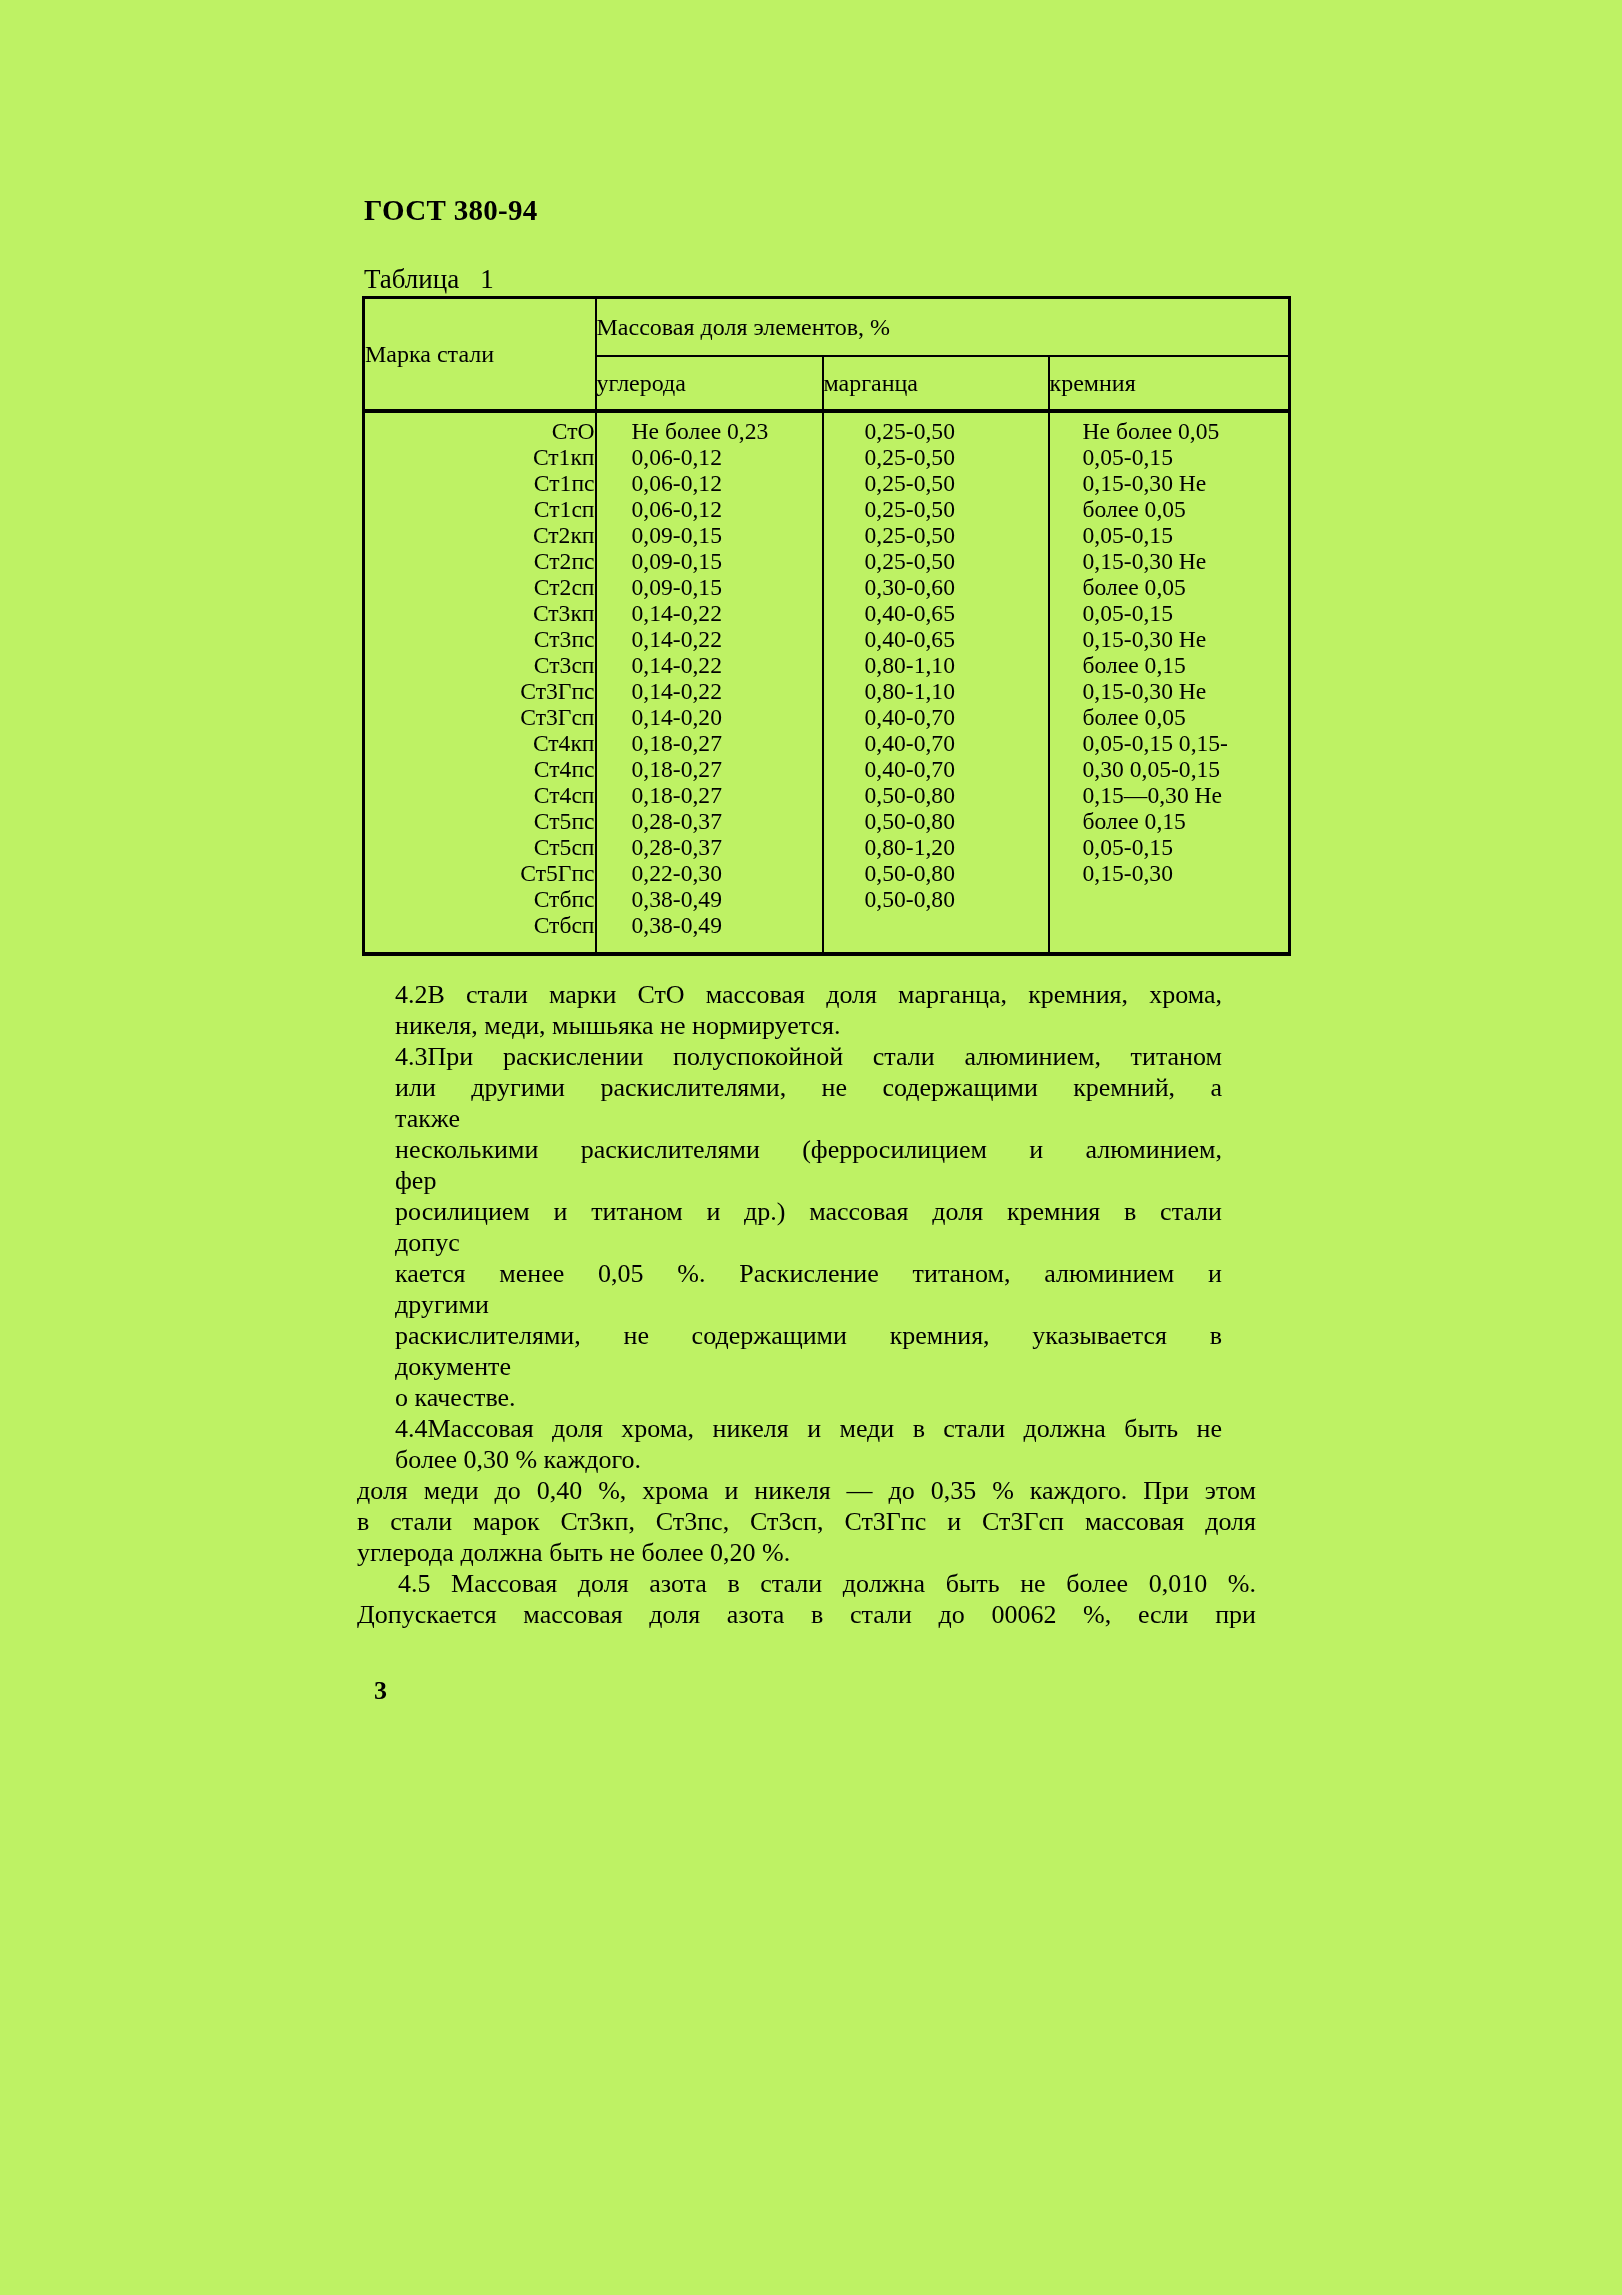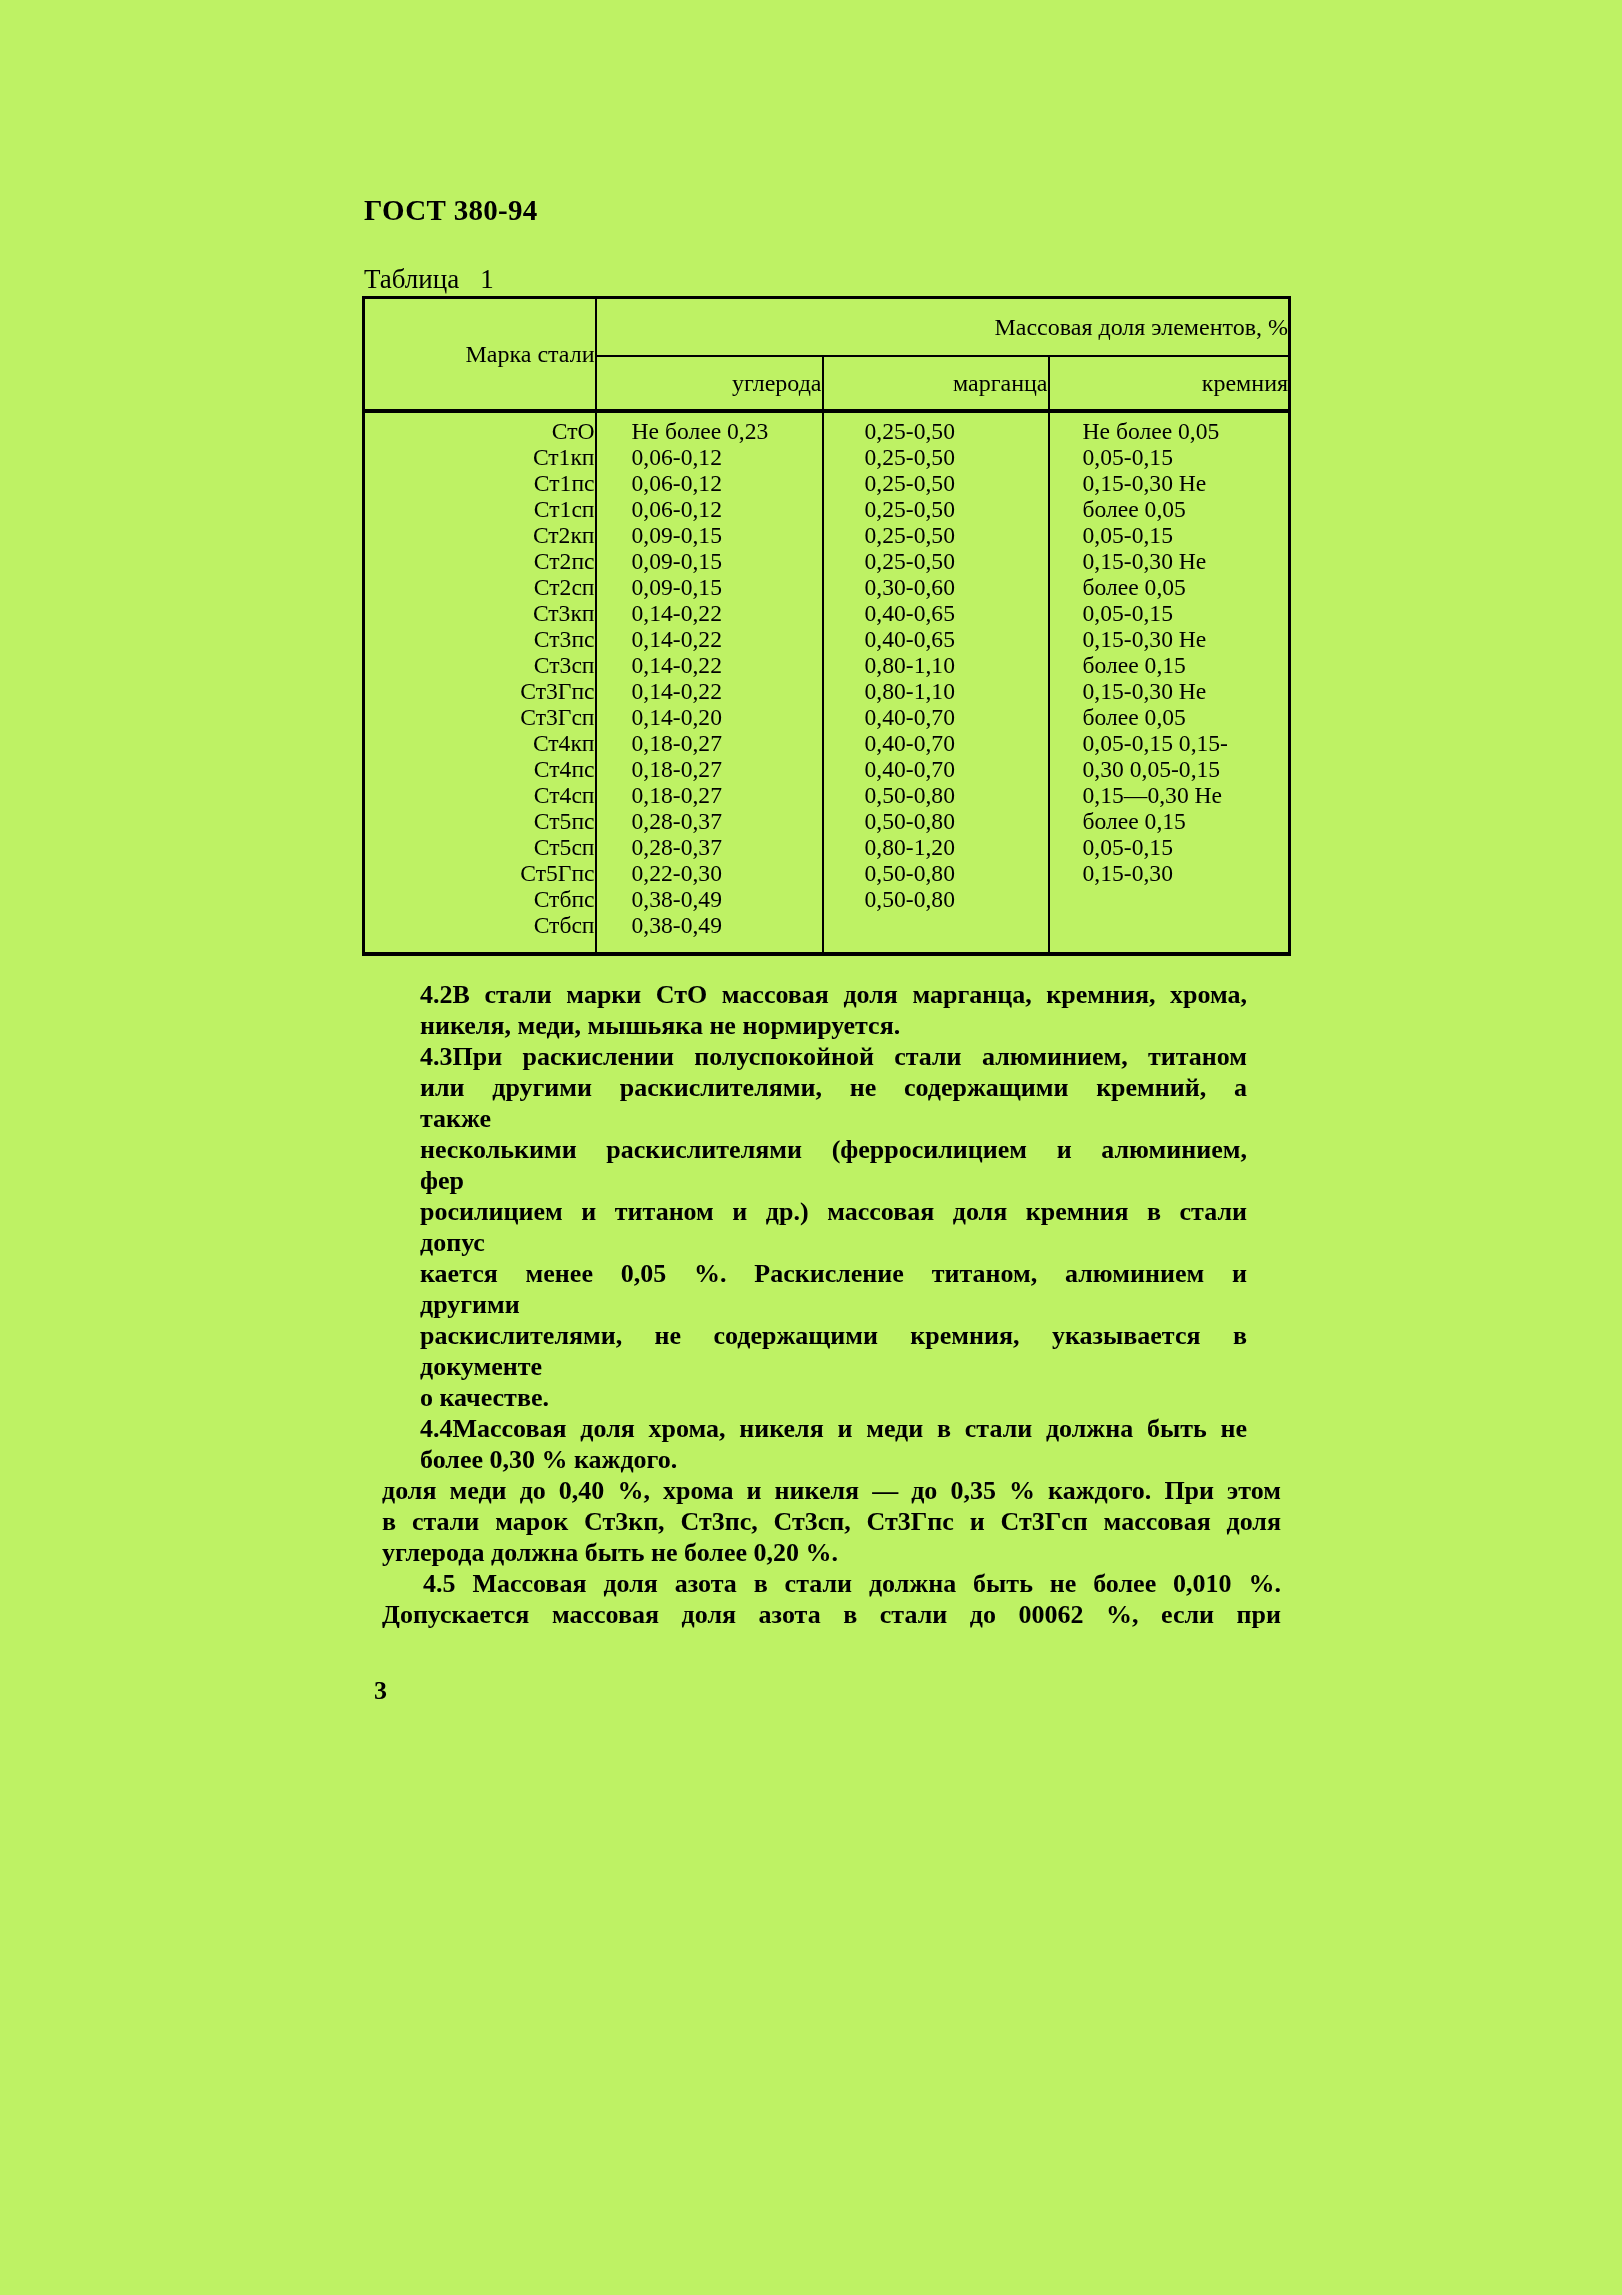--- a/index.html
+++ b/index.html
@@ -12,36 +12,36 @@
   .tbl-caption .caption-number { margin-left:21px; }
 
   table.gost {
     position:absolute; left:362px; top:296px; width:926px;
     border-collapse:collapse; table-layout:fixed;
     border:3.3px solid #000; border-top-width:3.9px; border-bottom-width:4.6px;
   }
   table.gost td { padding:0; vertical-align:middle; }
   .col-w1 { width:232px; } .col-w2 { width:227px; } .col-w3 { width:226px; } .col-w4 { width:241px; }
 
-  thead td { font-size:24px; text-align:right; }
+  thead td { font-size:24px; text-align:left; }
   td.grade-h { border-right:2.6px solid #000; border-bottom:4.6px solid #000;
                vertical-align:top; padding-top:10.5px; height:108px; }
   td.group-h { height:56px; border-bottom:2.6px solid #000; }
   tr.subhead td { height:52px; border-bottom:4.6px solid #000; }
   td.sub-1, td.sub-2 { border-right:2.6px solid #000;font-family:Liberation Serif, serif; }
 
   tbody td { font-size:23.6px; line-height:26px; white-space:nowrap; overflow:hidden; }
   tbody td.col-grade     { padding-left:37px; border-right:2.6px solid #000;text-align:right; }
   tbody td.col-carbon    { padding-left:35px; border-right:2.6px solid #000; }
   tbody td.col-manganese { padding-left:41px; border-right:2.6px solid #000; }
   tbody td.col-silicon   { padding-left:33px; }
   tbody tr:first-child td { padding-top:4.6px; }
   tbody tr:last-child td  { padding-bottom:14.4px; }
 
-  .body-text { position:absolute; left:382px; top:979px; width:899px;font-weight:bold; }
+  .body-text { position:absolute; left:357px; top:979px; width:899px; }
   .tline { font-size:26px; line-height:31px; white-space:nowrap; }
   .tline.a { margin-left:38px; margin-right:34px; }
   .tline.j { white-space:normal; text-align:justify; text-align-last:justify; }
   .tline.ind { text-indent:41px; }
 
   .page-num { position:absolute; left:374px; top:1676px; font-size:26px; font-weight:bold; }
 </style>
 </head>
 <body>
 

